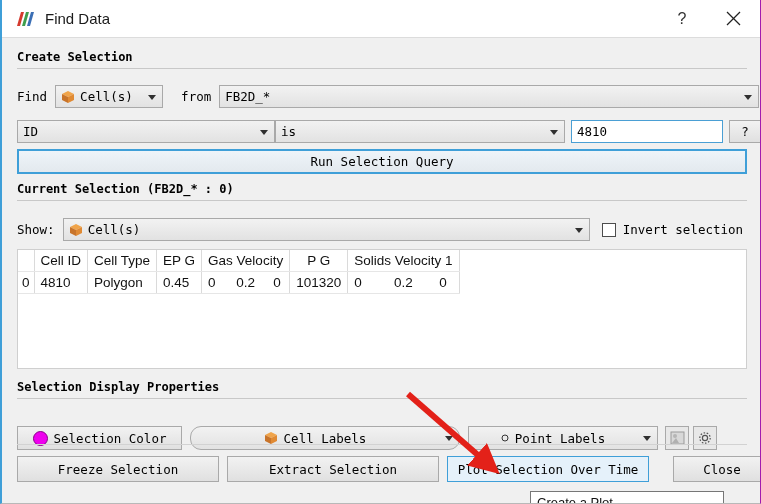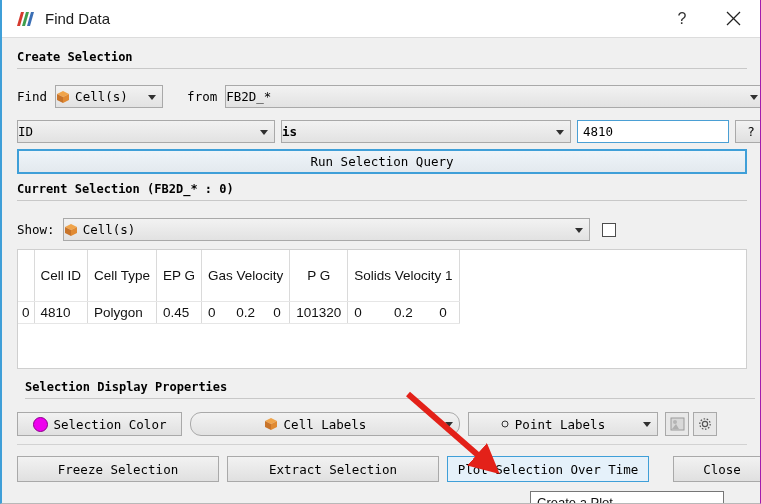--- a/index.html
+++ b/index.html
@@ -83,21 +83,21 @@
     color: #000;
     background: #e7e7e7;
     border: 1px solid #a9a9a9;
     height: 23px;
     display: flex; align-items: center;
     position: relative;
     cursor: default;
   }
   .combo {
     background: linear-gradient(#f2f2f2, #e2e2e2);
-    padding-right: 20px;
+    padding-left: 5px; padding-right: 20px;
   }
   .combo .arrow {
     position: absolute; right: 6px; top: 50%;
     width: 0; height: 0;
     margin-top: -2px;
     border-left: 4px solid transparent;
     border-right: 4px solid transparent;
     border-top: 5px solid #303030;
   }
   .txt {
@@ -140,21 +140,21 @@
     overflow: hidden;
   }
   table.data {
     border-collapse: collapse;
     font-family: "Liberation Sans", sans-serif;
     font-size: 13.5px;
     color: #111;
   }
   table.data th {
     font-weight: normal;
-    padding: 18px 6px;
+    padding: 3px 6px;
     border-right: 1px solid #dadada;
     border-bottom: 1px solid #e6e6e6;
     text-align: center;
     white-space: nowrap;
   }
   table.data td {
     padding: 3px 6px;
     border-right: 1px solid #dadada;
     border-bottom: 1px solid #e6e6e6;
     text-align: center;
@@ -220,33 +220,33 @@
       <span class="mono">Find</span>
       <div class="combo" style="width:108px; margin-left:8px;">
         <svg class="cube-icon" viewBox="0 0 14 14">
           <polygon points="7,1 13,4 7,7 1,4" fill="#f0a44a"></polygon>
           <polygon points="1,4 7,7 7,13 1,10" fill="#c8742a"></polygon>
           <polygon points="13,4 13,10 7,13 7,7" fill="#e08a33"></polygon>
         </svg>
         <span style="margin-left:5px;">Cell(s)</span>
         <span class="arrow"></span>
       </div>
-      <span class="mono" style="margin-left:24px;">from</span>
+      <span class="mono" style="margin-left:18px;">from</span>
       <div class="combo" style="width:540px; margin-left:8px;">
         <span>FB2D_*</span>
         <span class="arrow"></span>
       </div>
     </div>
 
     <div class="row" style="left:15px; top:82px;">
       <div class="combo" style="width:258px;">
         <span>ID</span>
         <span class="arrow"></span>
       </div>
-      <div class="combo" style="width:290px; margin-left:6px;font-weight:bold;">
+      <div class="combo" style="width:290px; ">
         <span>is</span>
         <span class="arrow"></span>
       </div>
       <div class="txt focused" style="width:152px; margin-left:6px;">
         <span>4810</span>
       </div>
       <div class="btn" style="width:32px; margin-left:6px;">
         <span>?</span>
       </div>
     </div>
@@ -265,20 +265,21 @@
       <div class="combo" style="width:527px; margin-left:8px;">
         <svg class="cube-icon" viewBox="0 0 14 14">
           <polygon points="7,1 13,4 7,7 1,4" fill="#f0a44a"></polygon>
           <polygon points="1,4 7,7 7,13 1,10" fill="#c8742a"></polygon>
           <polygon points="13,4 13,10 7,13 7,7" fill="#e08a33"></polygon>
         </svg>
         <span style="margin-left:5px;">Cell(s)</span>
         <span class="arrow"></span>
       </div>
       <span class="cbox" style="margin-left:12px;"></span>
+      <span class="mono" style="margin-left:7px;">Invert selection</span>
     </div>
 
     <div class="tablebox" style="left:15px; top:211px; width:730px; height:120px;">
       <table class="data">
         <thead>
           <tr>
             <th class="idx"></th>
             <th>Cell ID</th>
             <th>Cell Type</th>
             <th>EP G</th>
@@ -298,26 +299,26 @@
             <td>0</td>
             <td>101320</td>
             <td class="lead" style="border-right:none;">0</td>
             <td style="border-right:none;">0.2</td>
             <td>0</td>
           </tr>
         </tbody>
       </table>
     </div>
 
-    <div style="position:absolute; left:23px; top:342px; width:730px;">
+    <div style="position:absolute; left:15px; top:342px; width:730px;">
       <div class="section-title">Selection Display Properties</div>
       <div class="rule"></div>
     </div>
 
-    <div class="row" style="left:15px; top:374px;">
+    <div class="row" style="left:15px; top:388px;">
       <div class="btn" style="width:165px; height:24px;">
         <span style="width:15px;height:15px;border-radius:50%;background:#ee00ee;border:1px solid #8a008a;display:inline-block;"></span>
         <span style="margin-left:6px;">Selection Color</span>
       </div>
       <div class="combo" style="width:270px; height:24px; margin-left:8px; justify-content:center; padding-left:0;border-radius:11px;">
         <span style="display:flex;align-items:center;margin:0 auto;">
           <svg class="cube-icon" viewBox="0 0 14 14">
             <polygon points="7,1 13,4 7,7 1,4" fill="#f0a44a"></polygon>
             <polygon points="1,4 7,7 7,13 1,10" fill="#c8742a"></polygon>
             <polygon points="13,4 13,10 7,13 7,7" fill="#e08a33"></polygon>

